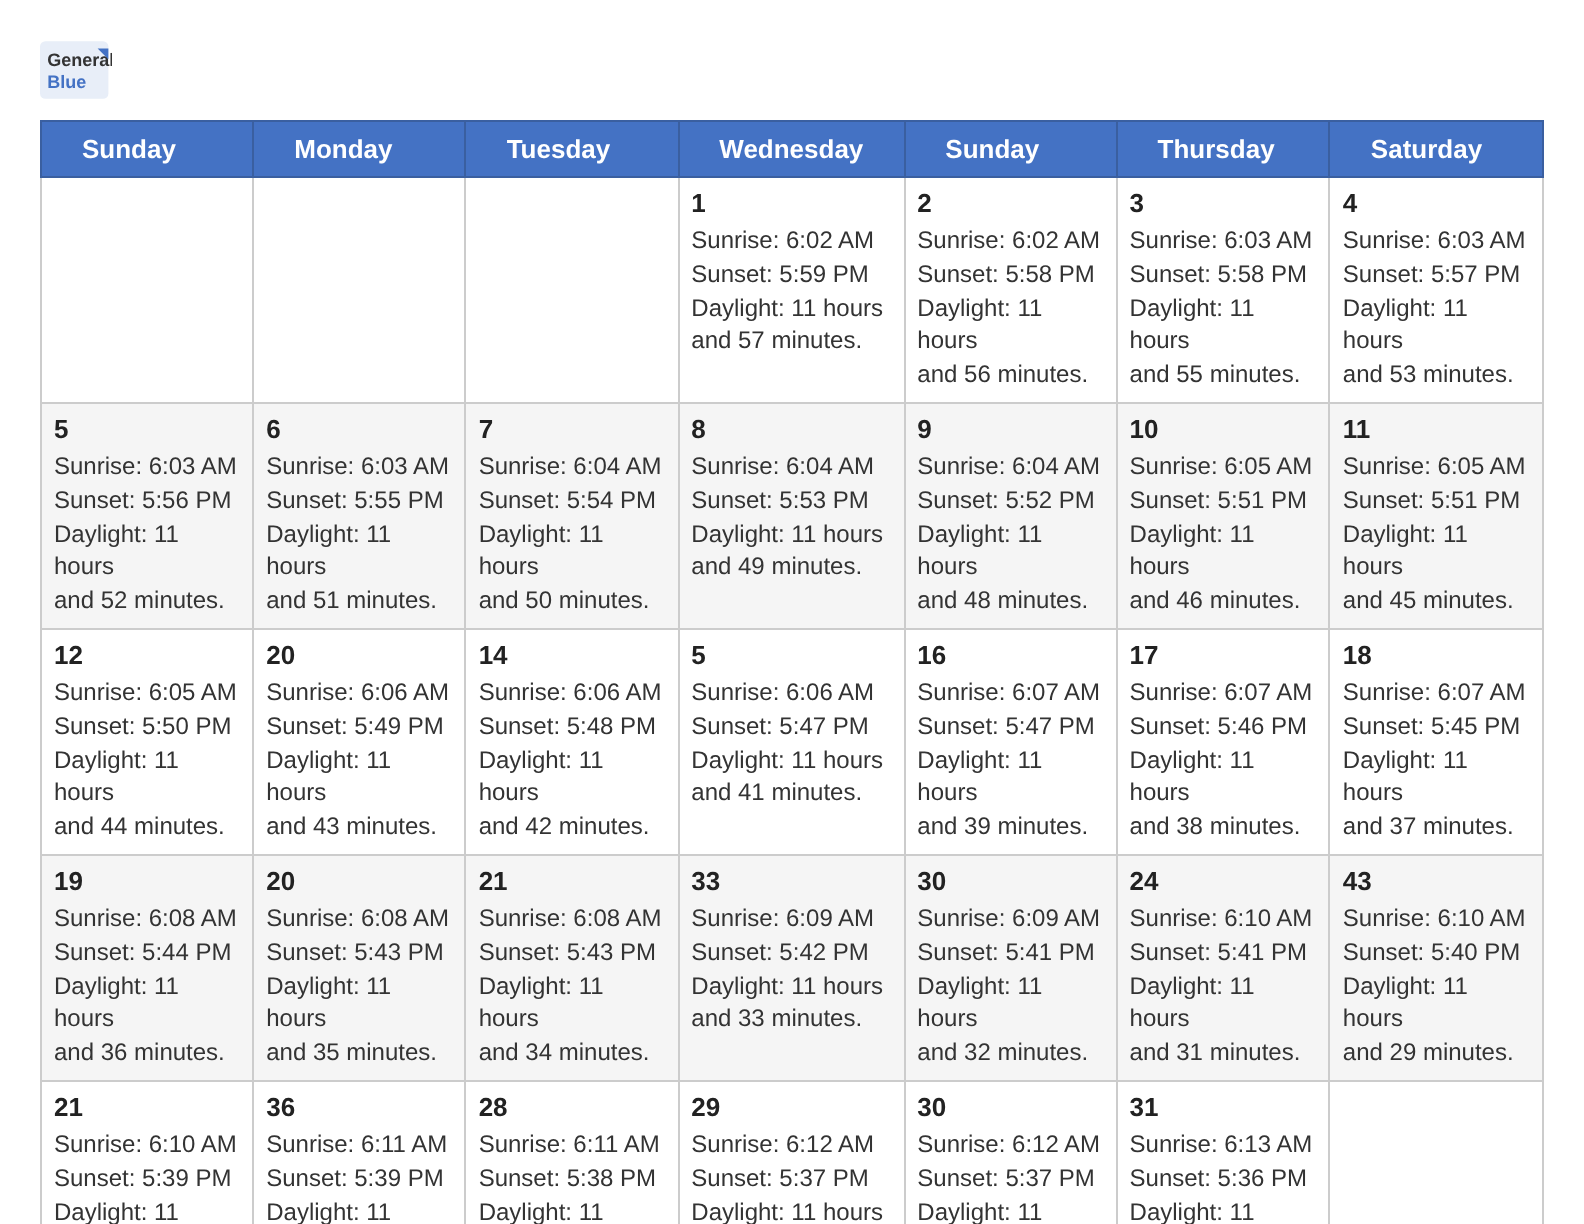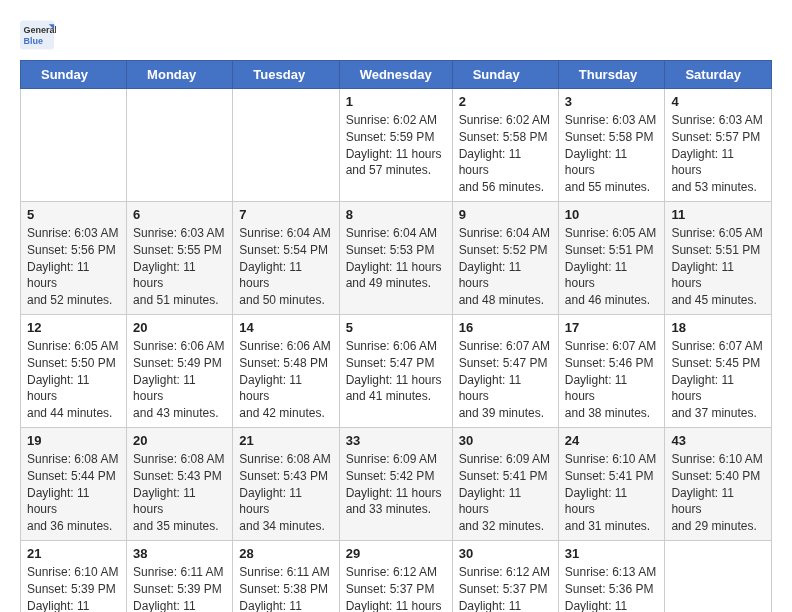--- a/index.html
+++ b/index.html
@@ -300,21 +300,21 @@
       </tr>
       <tr>
         <td>
           <span class="day-num">21</span>
           <div class="day-info" style="white-space: pre-line;">Sunrise: 6:10 AM
 Sunset: 5:39 PM
 Daylight: 11 hours
 and 28 minutes.</div>
         </td>
         <td>
-          <span class="day-num">38</span>
+          <span class="day-num">36</span>
           <div class="day-info" style="white-space: pre-line;">Sunrise: 6:11 AM
 Sunset: 5:39 PM
 Daylight: 11 hours
 and 27 minutes.</div>
         </td>
         <td>
           <span class="day-num">28</span>
           <div class="day-info" style="white-space: pre-line;">Sunrise: 6:11 AM
 Sunset: 5:38 PM
 Daylight: 11 hours

